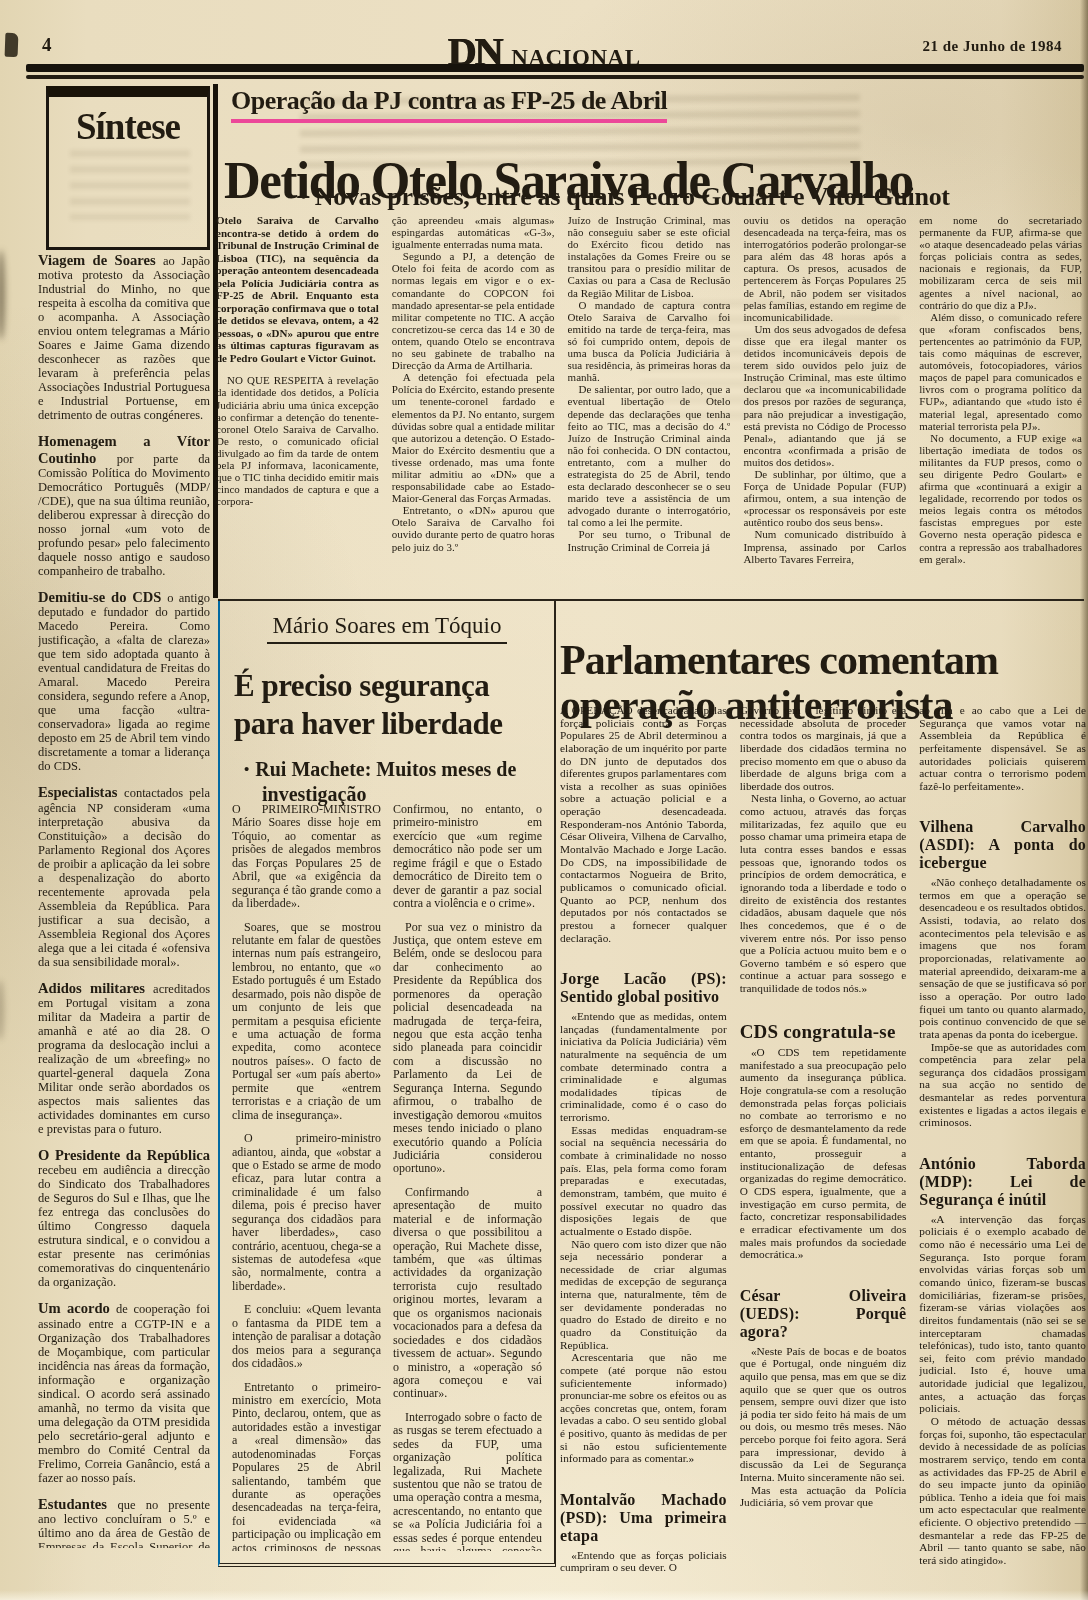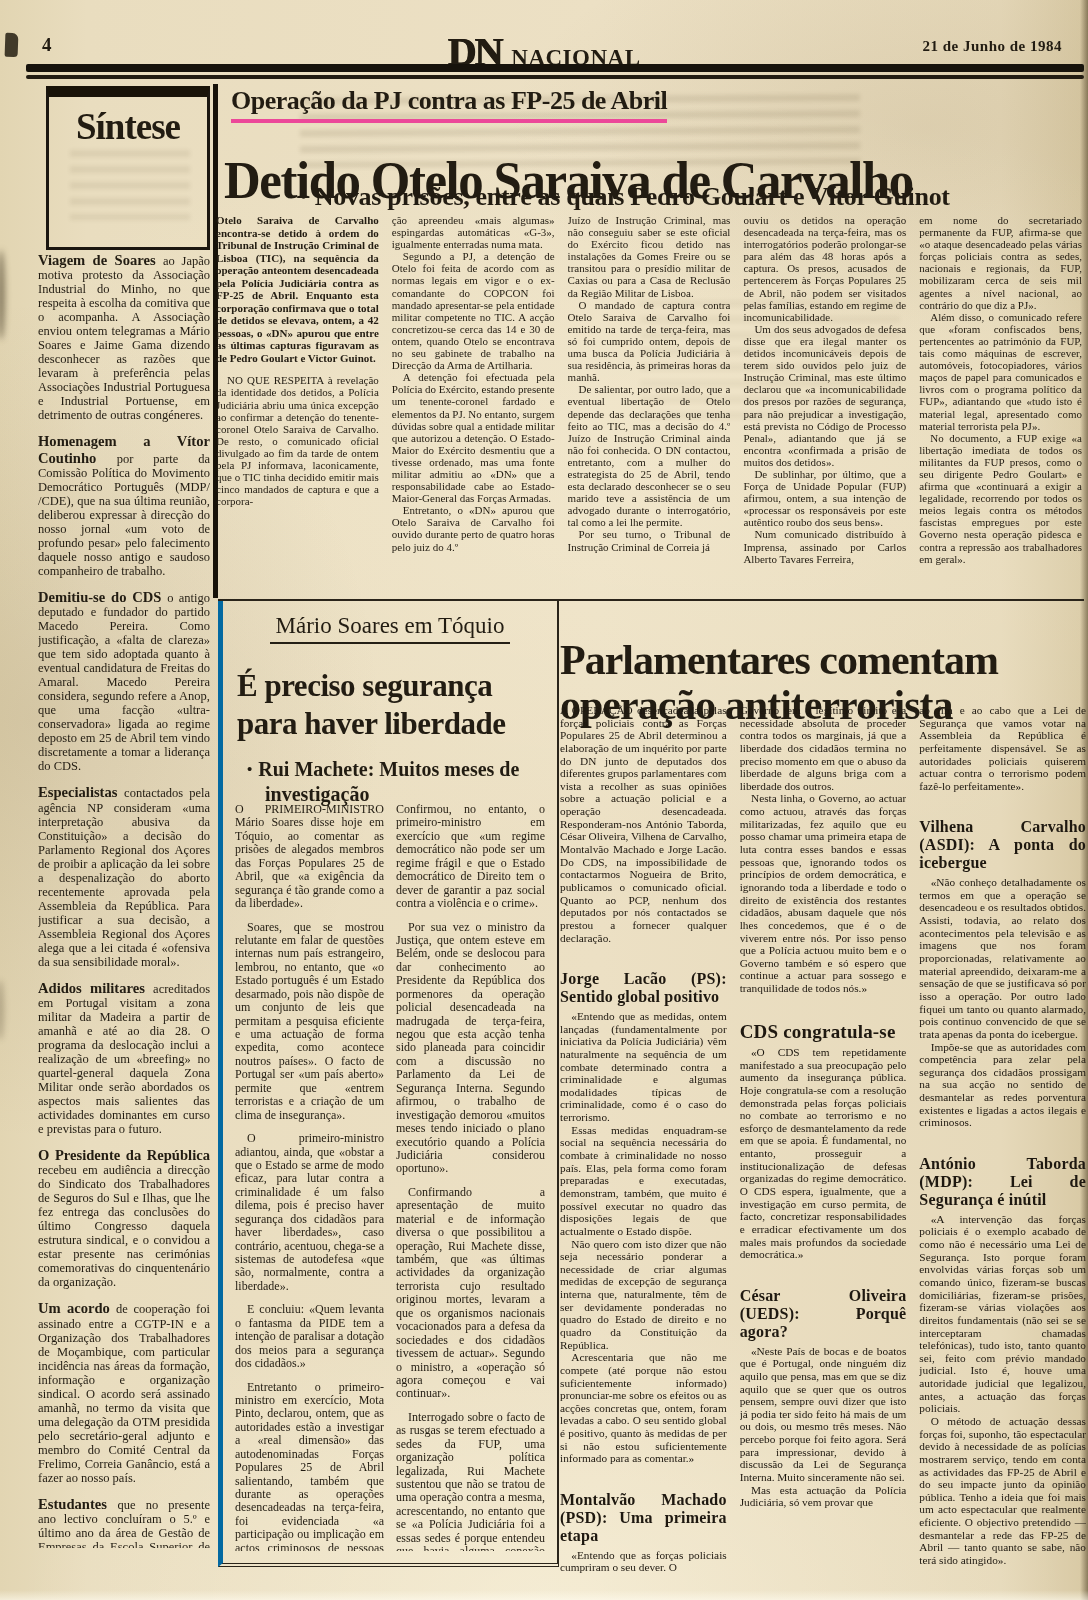--- a/index.html
+++ b/index.html
@@ -45,21 +45,21 @@
   .subhead-main .bullet{font-size:20px;vertical-align:2px;margin-right:8px;}
   .main-cols{position:absolute;left:216px;top:214px;width:866px;height:388px;display:flex;gap:13px;}
   .main-cols .col{flex:1 1 0;overflow:hidden;font-size:11px;line-height:1.1;text-align:justify;hyphens:auto;}
   .main-cols .col p.p{margin:0;text-indent:1em;}
   .main-cols .col p.p:first-child{text-indent:0;}
   .main-cols .col p.lead{margin:0 0 10px;font-size:11px;font-weight:700;line-height:1.14;text-indent:0;}
 
   
   .top-rule{position:absolute;left:218px;top:599px;width:866px;height:2px;background:#2a241a;}
   .soares-box{position:absolute;left:218px;top:601px;width:334px;height:962px;
-    border-left:5px solid #0369a1;border-right:2px solid #2a241a;border-bottom:4px double #2a241a;}
+    border-left:2px solid #0369a1;border-right:2px solid #2a241a;border-bottom:4px double #2a241a;}
   .soares-kicker-wrap{text-align:center;margin-top:12px;}
   .soares-kicker{display:inline-block;font-size:23px;border-bottom:2px solid #241f15;padding:0 6px 3px;}
   .soares-headline{margin:23px 10px 0 14px;font-size:31px;font-weight:700;line-height:1.22;letter-spacing:-0.5px;}
   .soares-subhead{margin:14px 18px 0 42px;font-size:20px;font-weight:700;line-height:1.25;text-indent:-18px;}
   .soares-subhead .bullet{font-size:15px;vertical-align:2px;margin-right:6px;}
   .soares-cols{position:absolute;left:12px;top:202px;width:310px;height:748px;display:flex;gap:12px;}
   .soares-cols .col{flex:1 1 0;overflow:hidden;font-size:12px;line-height:1.12;text-align:justify;hyphens:auto;}
   .soares-cols .col p.p{margin:0 0 10px;text-indent:1em;}
   .soares-cols .col p.p:first-child{text-indent:0;}
 
@@ -131,21 +131,21 @@
 </div>
 <div class="main-cols" data-interactable="false">
   <div class="col" data-interactable="false">
       <p class="lead" data-interactable="false">Otelo Saraiva de Carvalho encontra-se detido à ordem do Tribunal de Instrução Criminal de Lisboa (TIC), na sequência da operação anteontem desencadeada pela Polícia Judiciária contra as FP-25 de Abril. Enquanto esta corporação confirmava que o total de detidos se elevava, ontem, a 42 pessoas, o «DN» apurou que entre as últimas capturas figuravam as de Pedro Goulart e Victor Guinot.</p>
       <p class="p" data-interactable="false">NO QUE RESPEITA à revelação da identidade dos detidos, a Polícia Judiciária abriu uma única excepção ao confirmar a detenção do tenente-coronel Otelo Saraiva de Carvalho. De resto, o comunicado oficial divulgado ao fim da tarde de ontem pela PJ informava, laconicamente, que o TIC tinha decidido emitir mais cinco mandados de captura e que a corpora-</p>
     </div>
   <div class="col" data-interactable="false">
       <p class="p" data-interactable="false">ção apreendeu «mais algumas» espingardas automáticas «G-3», igualmente enterradas numa mata.</p>
       <p class="p" data-interactable="false">Segundo a PJ, a detenção de Otelo foi feita de acordo com as normas legais em vigor e o ex-comandante do COPCON foi mandado apresentar-se pela entidade militar competente no TIC. A acção concretizou-se cerca das 14 e 30 de ontem, quando Otelo se encontrava no seu gabinete de trabalho na Direcção da Arma de Artilharia.</p>
       <p class="p" data-interactable="false">A detenção foi efectuada pela Polícia do Exército, estando presente um tenente-coronel fardado e elementos da PJ. No entanto, surgem dúvidas sobre qual a entidade militar que autorizou a detenção. O Estado-Maior do Exército desmentiu que a tivesse ordenado, mas uma fonte militar admitiu ao «DN» que a responsabilidade cabe ao Estado-Maior-General das Forças Armadas.</p>
-      <p class="p" data-interactable="false">Entretanto, o «DN» apurou que Otelo Saraiva de Carvalho foi ouvido durante perto de quatro horas pelo juiz do 4.º</p>
+      <p class="p" data-interactable="false">Entretanto, o «DN» apurou que Otelo Saraiva de Carvalho foi ouvido durante perto de quatro horas pelo juiz do 3.º</p>
     </div>
   <div class="col" data-interactable="false">
       <p class="p" data-interactable="false">Juízo de Instrução Criminal, mas não conseguiu saber se este oficial do Exército ficou detido nas instalações da Gomes Freire ou se transitou para o presídio militar de Caxias ou para a Casa de Reclusão da Região Militar de Lisboa.</p>
       <p class="p" data-interactable="false">O mandado de captura contra Otelo Saraiva de Carvalho foi emitido na tarde de terça-feira, mas só foi cumprido ontem, depois de uma busca da Polícia Judiciária à sua residência, às primeiras horas da manhã.</p>
       <p class="p" data-interactable="false">De salientar, por outro lado, que a eventual libertação de Otelo depende das declarações que tenha feito ao TIC, mas a decisão do 4.º Juízo de Instrução Criminal ainda não foi conhecida. O DN contactou, entretanto, com a mulher do estrategista do 25 de Abril, tendo esta declarado desconhecer se o seu marido teve a assistência de um advogado durante o interrogatório, tal como a lei lhe permite.</p>
       <p class="p" data-interactable="false">Por seu turno, o Tribunal de Instrução Criminal de Correia já</p>
     </div>
   <div class="col" data-interactable="false">
       <p class="p" data-interactable="false">ouviu os detidos na operação desencadeada na terça-feira, mas os interrogatórios poderão prolongar-se para além das 48 horas após a captura. Os presos, acusados de pertencerem às Forças Populares 25 de Abril, não podem ser visitados pelas famílias, estando em regime de incomunicabilidade.</p>
       <p class="p" data-interactable="false">Um dos seus advogados de defesa disse que era ilegal manter os detidos incomunicáveis depois de terem sido ouvidos pelo juiz de Instrução Criminal, mas este último declarou que «a incomunicabilidade dos presos por razões de segurança, para não prejudicar a investigação, está prevista no Código de Processo Penal», adiantando que já se encontra «confirmada a prisão de muitos dos detidos».</p>

